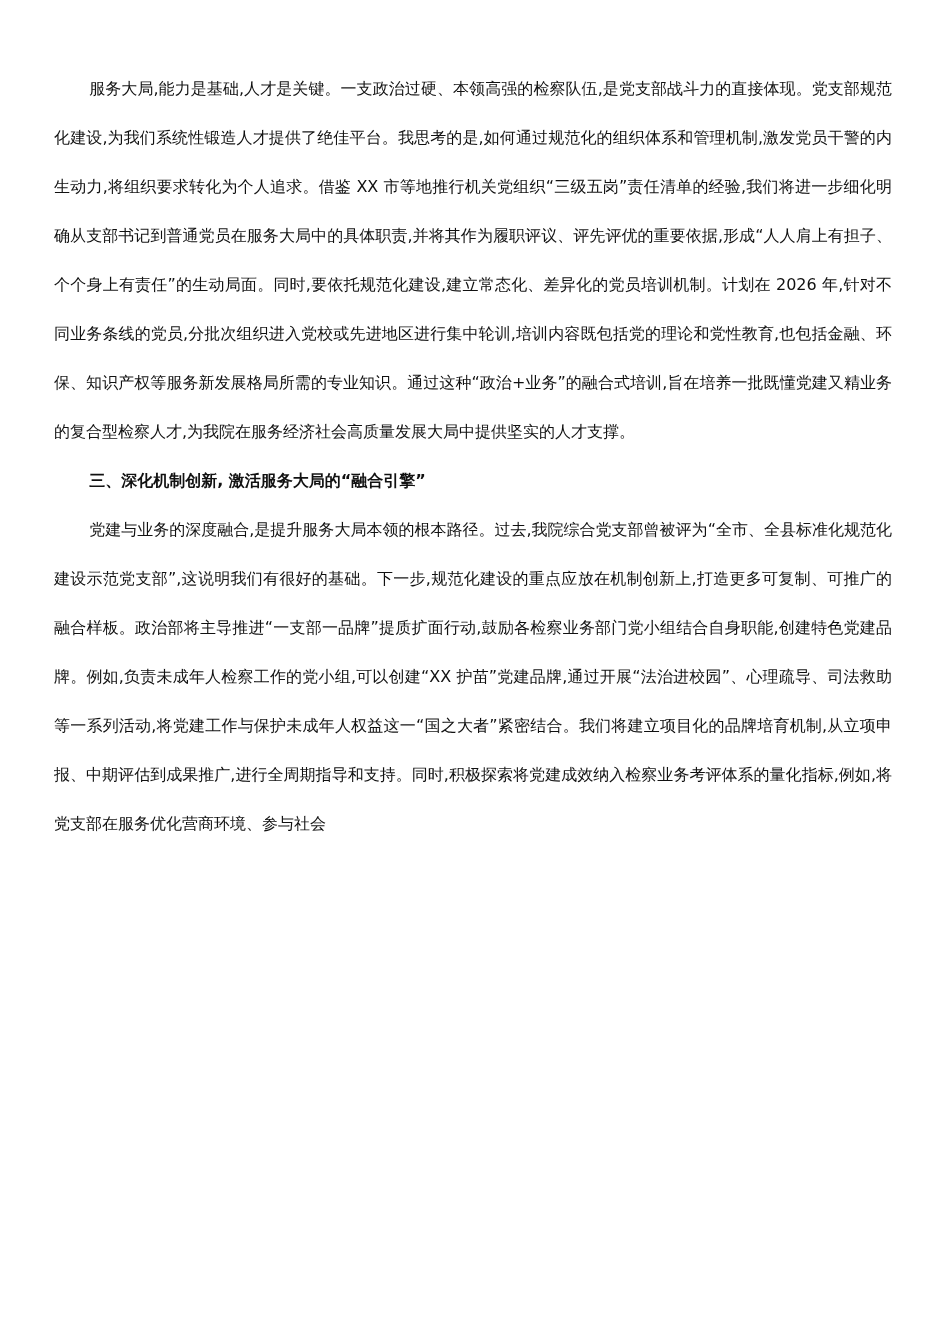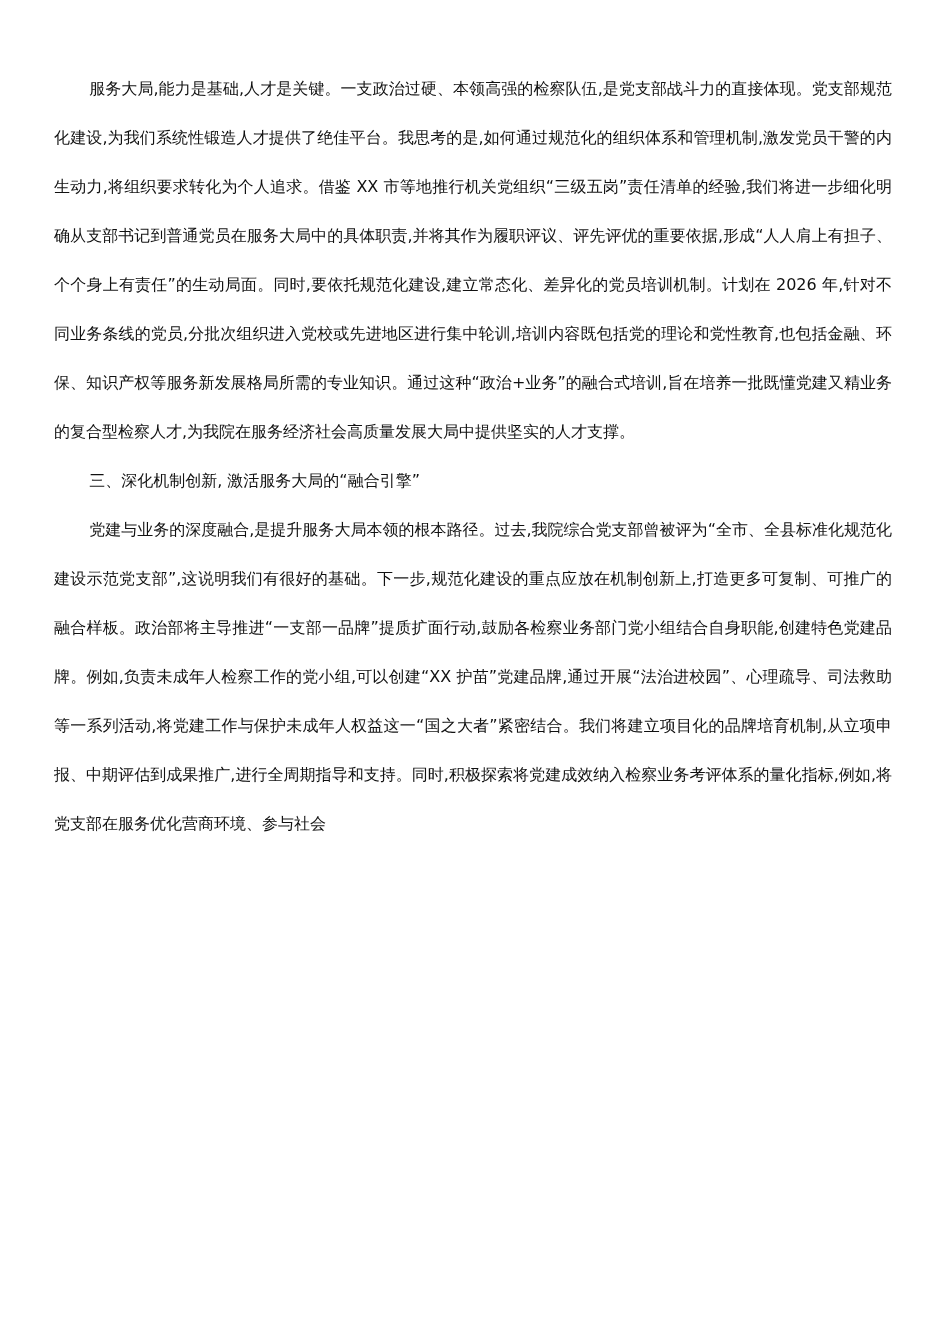--- a/index.html
+++ b/index.html
@@ -26,21 +26,21 @@
       text-justify: inter-character;
       letter-spacing: 0px;
     }
     .para {
       margin: 0;
       text-indent: 2.2em;
     }
     .heading {
       margin: 0;
       text-indent: 2.2em;
-      font-weight: normal;
+      font-weight: bold;
     }
   </style>
 </head>
 <body>
 
 <div class="page">
   <p class="para">服务大局,能力是基础,人才是关键。一支政治过硬、本领高强的检察队伍,是党支部战斗力的直接体现。党支部规范化建设,为我们系统性锻造人才提供了绝佳平台。我思考的是,如何通过规范化的组织体系和管理机制,激发党员干警的内生动力,将组织要求转化为个人追求。借鉴 XX 市等地推行机关党组织“三级五岗”责任清单的经验,我们将进一步细化明确从支部书记到普通党员在服务大局中的具体职责,并将其作为履职评议、评先评优的重要依据,形成“人人肩上有担子、个个身上有责任”的生动局面。同时,要依托规范化建设,建立常态化、差异化的党员培训机制。计划在 2026 年,针对不同业务条线的党员,分批次组织进入党校或先进地区进行集中轮训,培训内容既包括党的理论和党性教育,也包括金融、环保、知识产权等服务新发展格局所需的专业知识。通过这种“政治+业务”的融合式培训,旨在培养一批既懂党建又精业务的复合型检察人才,为我院在服务经济社会高质量发展大局中提供坚实的人才支撑。</p>
   <p class="heading">三、深化机制创新, 激活服务大局的“融合引擎”</p>
   <p class="para">党建与业务的深度融合,是提升服务大局本领的根本路径。过去,我院综合党支部曾被评为“全市、全县标准化规范化建设示范党支部”,这说明我们有很好的基础。下一步,规范化建设的重点应放在机制创新上,打造更多可复制、可推广的融合样板。政治部将主导推进“一支部一品牌”提质扩面行动,鼓励各检察业务部门党小组结合自身职能,创建特色党建品牌。例如,负责未成年人检察工作的党小组,可以创建“XX 护苗”党建品牌,通过开展“法治进校园”、心理疏导、司法救助等一系列活动,将党建工作与保护未成年人权益这一“国之大者”紧密结合。我们将建立项目化的品牌培育机制,从立项申报、中期评估到成果推广,进行全周期指导和支持。同时,积极探索将党建成效纳入检察业务考评体系的量化指标,例如,将党支部在服务优化营商环境、参与社会</p>
 </div>

